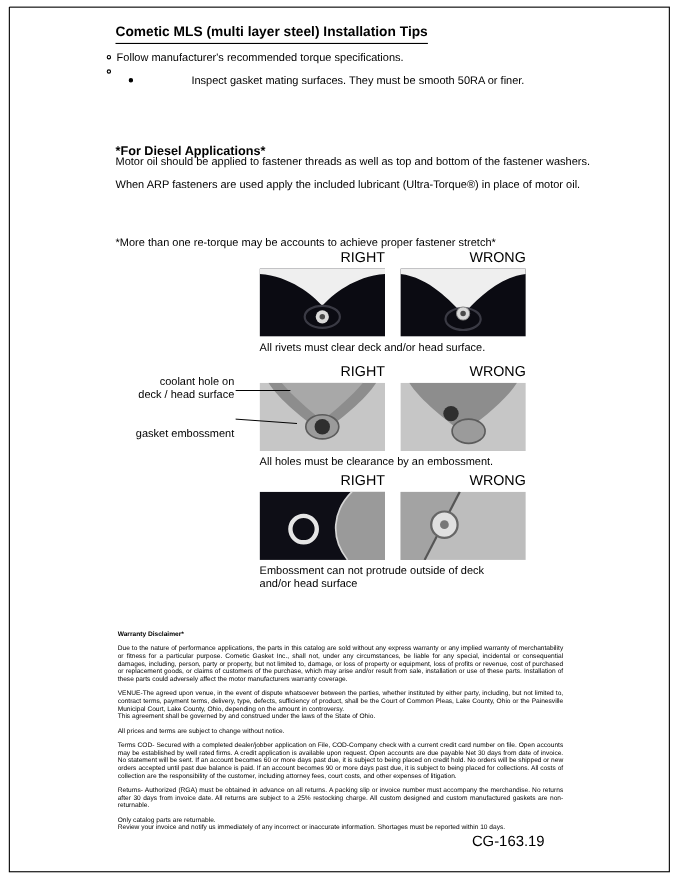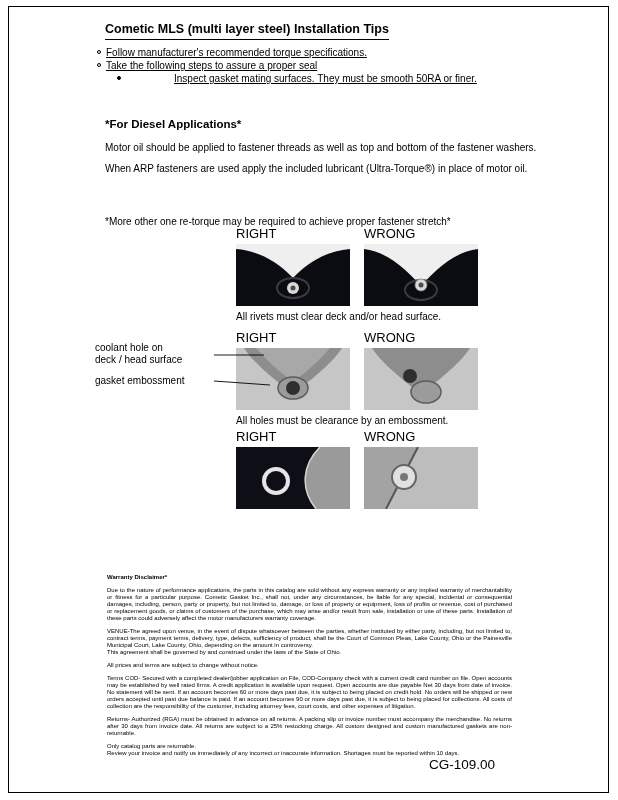--- a/index.html
+++ b/index.html
@@ -4,43 +4,43 @@
 <style>
   * { margin:0; padding:0; box-sizing:border-box; }
   html,body { width:618px; height:800px; background:#fff; font-family:"Liberation Sans", sans-serif; color:#000; }
   .page { position:relative; width:618px; height:800px; background:#fff; overflow:hidden;border-radius:24px; }
   .frame { position:absolute; left:8px; top:6px; width:601px; height:787px; border:1px solid #000; }
 
   .title { position:absolute; left:105px; top:22px; font-size:12.5px; font-weight:bold;
            display:inline-block; border-bottom:1.5px solid #000; padding-bottom:3px; }
 
   .tips { position:absolute; left:97px; top:46px; width:480px; font-size:10px; }
-  .tip-row { display:flex; align-items:flex-start; line-height:13px;text-decoration:underline; }
+  .tip-row { display:flex; align-items:flex-start; line-height:13px; }
   .tip-row.sub { padding-left:20px;gap:48px; }
   .marker { flex:0 0 auto; width:4px; height:4px; border:1px solid #000; border-radius:50%;
             margin:4px 5px 0 0; background:transparent; }
   .tip-row.sub .marker { background:#000; }
 
-  .diesel-heading { position:absolute; left:105px; top:118px; font-size:11.5px; font-weight:bold; }
+  .diesel-heading { position:absolute; left:105px; top:132px; font-size:11.5px; font-weight:bold; }
   .para { position:absolute; left:105px; width:470px; font-size:10px; line-height:21px; white-space:pre-line; }
   .para1 { top:137px; }
   .para2 { top:168px; }
   .note  { top:211px; }
 
   .diag-row { position:absolute; left:236px; width:242px; }
   .row1 { top:226px; } .row2 { top:330px; } .row3 { top:429px; }
   .diag-header { display:flex; gap:14px; }
-  .diag-header span { width:114px; text-align:left; font-size:13px; }
+  .diag-header span { width:114px; text-align:right; font-size:13px; }
   .diag-images { display:flex; gap:14px; margin-top:3px; }
   .diag-images svg { width:114px; height:62px; display:block; }
   .caption { margin-top:5px; font-size:10px; line-height:12px; white-space:pre-line; }
 
-  .callout { position:absolute; width:118px; font-size:10px; line-height:12px; white-space:pre-line; }
+  .callout { position:absolute; width:118px; text-align:right; font-size:10px; line-height:12px; white-space:pre-line; }
   .callout1 { left:95px; top:342px; }
-  .callout2 { left:95px; top:375px; }
+  .callout2 { left:95px; top:389px; }
   .pointer-lines { position:absolute; left:214px; top:347px; width:75px; height:42px; }
 
   .legal { position:absolute; left:107px; top:574px; width:405px; font-size:6px; line-height:7px; text-align:justify; }
   .legal h2 { font-size:6px; font-weight:bold; margin-bottom:6px; text-align:left; }
   .legal p { margin-bottom:6px; white-space:pre-line; }
 
   .page-number { position:absolute; left:429px; top:757px; font-size:13.5px; }
 </style>
 </head>
 <body>
@@ -50,32 +50,31 @@
 
   <h1 class="title">Cometic MLS (multi layer steel) Installation Tips</h1>
 
   <div class="tips">
     <div class="tip-row">
       <span class="marker"></span>
       <span>Follow manufacturer's recommended torque specifications.</span>
     </div>
     <div class="tip-row">
       <span class="marker"></span>
-      <span>Take the following steps to assure a proper seal</span>
     </div>
     <div class="tip-row sub">
       <span class="marker"></span>
       <span>Inspect gasket mating surfaces.  They must be smooth 50RA or finer.</span>
     </div>
   </div>
 
   <h2 class="diesel-heading">*For Diesel Applications*</h2>
   <p class="para para1">Motor oil should be applied to fastener threads as well as top and bottom of the fastener washers.
 When ARP fasteners are used apply the included lubricant (Ultra-Torque®) in place of motor oil.</p>
-  <p class="para note">*More other one re-torque may be required to achieve proper fastener stretch*</p>
+  <p class="para note">*More than one re-torque may be accounts to achieve proper fastener stretch*</p>
 
   <div class="diag-row row1">
     <div class="diag-header">
       <span>RIGHT</span>
       <span>WRONG</span>
     </div>
     <div class="diag-images">
       <svg viewBox="0 0 114 62">
         <rect width="114" height="62" fill="#0b0b12"></rect>
         <path d="M0,0 H114 V5 C86,7 66,24 57,34 C48,24 28,7 0,5 Z" fill="#efefef"></path>
@@ -138,28 +137,30 @@
         <circle cx="40" cy="34" r="12" fill="none" stroke="#e5e5e5" stroke-width="4"></circle>
       </svg>
       <svg viewBox="0 0 114 62">
         <rect width="114" height="62" fill="#bdbdbd"></rect>
         <path d="M54,0 L22,62 H0 V0 Z" fill="#a3a3a3"></path>
         <path d="M54,0 L22,62" stroke="#555" stroke-width="2" fill="none"></path>
         <circle cx="40" cy="30" r="12" fill="#e0e0e0" stroke="#666" stroke-width="2"></circle>
         <circle cx="40" cy="30" r="4" fill="#777"></circle>
       </svg>
     </div>
+    <div class="caption">Embossment can not protrude outside of deck
+and/or head surface</div>
   </div>
 
   <div class="legal">
     <h2>Warranty Disclaimer*</h2>
     <p>Due to the nature of performance applications, the parts in this catalog are sold without any express warranty or any implied warranty of merchantability or fitness for a particular purpose.  Cometic Gasket Inc., shall not, under any circumstances, be liable for any special, incidental or consequential damages, including, person, party or property, but not limited to, damage, or loss of property or equipment, loss of profits or revenue, cost of purchased or replacement goods, or claims of customers of the purchase, which may arise and/or result from sale, installation or use of these parts.  Installation of these parts could adversely affect the motor manufacturers warranty coverage.</p>
     <p>VENUE-The agreed upon venue, in the event of dispute whatsoever between the parties, whether instituted by either party, including, but not limited to, contract terms, payment terms, delivery, type, defects, sufficiency of product, shall be the Court of Common Pleas, Lake County, Ohio or the Painesville Municipal Court, Lake County, Ohio, depending on the amount in controversy.
 This agreement shall be governed by and construed under the laws of the State of Ohio.</p>
     <p>All prices and terms are subject to change without notice.</p>
     <p>Terms COD- Secured with a completed dealer/jobber application on File, COD-Company check with a current credit card number on file.  Open accounts may be established by well rated firms.  A credit application is available upon request.  Open accounts are due payable Net 30 days from date of invoice.  No statement will be sent.  If an account becomes 60 or more days past due, it is subject to being placed on credit hold.  No orders will be shipped or new orders accepted until past due balance is paid.  If an account becomes 90 or more days past due, it is subject to being placed for collections.  All costs of collection are the responsibility of the customer, including attorney fees, court costs, and other expenses of litigation.</p>
     <p>Returns- Authorized (RGA) must be obtained in advance on all returns.  A packing slip or invoice number must accompany the merchandise.  No returns after 30 days from invoice date.  All returns are subject to a 25% restocking charge.  All custom designed and custom manufactured gaskets are non-returnable.</p>
     <p>Only catalog parts are returnable.
 Review your invoice and notify us immediately of any incorrect or inaccurate information.  Shortages must be reported within 10 days.</p>
   </div>
 
-  <div class="page-number">CG-109.00</div>
+  <div class="page-number">CG-163.19</div>
 </div>
 
 </body></html>

